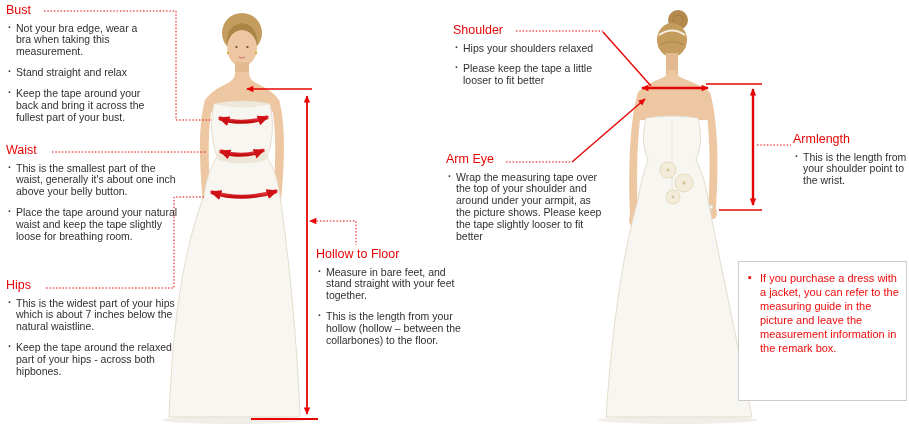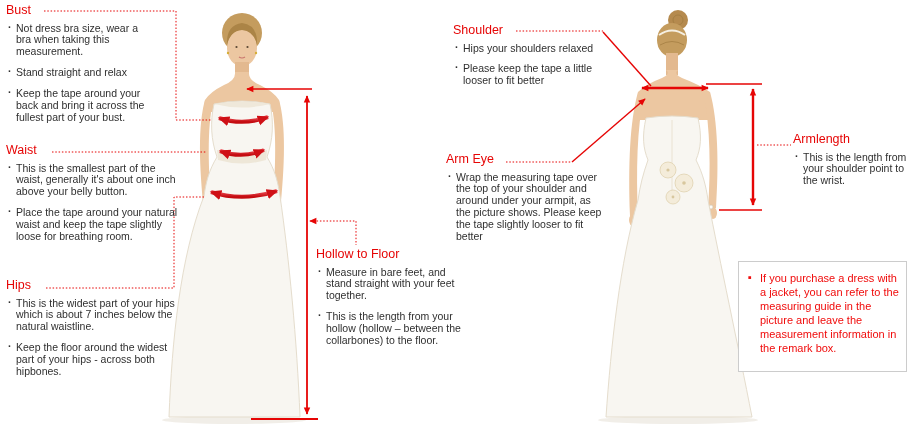--- a/index.html
+++ b/index.html
@@ -7,21 +7,21 @@
     width:909px;height:431px;position:relative;background:#ffffff;
     font-family:"Liberation Sans","DejaVu Sans",sans-serif;overflow:hidden;
   }
   #art{position:absolute;left:0;top:0;z-index:1;}
   .sec{position:absolute;z-index:2;color:#2f2f2f;}
   .sec h3{margin:0 0 6px 0;font-size:12.5px;line-height:1;font-weight:400;color:#e60505;}
   .sec ul{list-style:none;margin:0;padding:0 0 0 10px;font-size:10.5px;line-height:1.14;}
   .sec li{position:relative;margin:0 0 9px 0;}
   .sec li::before{content:"\00B7";position:absolute;left:-8px;top:-1px;font-weight:700;}
   .note{
-    position:absolute;left:738px;top:261px;width:169px;height:111px;z-index:3;
+    position:absolute;left:738px;top:261px;width:169px;height:140px;z-index:3;
     background:#ffffff;border:1px solid #cccccc;box-sizing:border-box;
     padding:9px 4px 0 9px;
   }
   .note p{
     margin:0;position:relative;padding-left:12px;
     font-size:11px;line-height:1.28;color:#f00b0b;font-weight:400;
   }
   .note p::before{content:"\25AA";position:absolute;left:0;top:-1px;font-size:11px;}
   .dotted{stroke:#e60505;stroke-width:1;fill:none;stroke-dasharray:1.5 1.8;}
   .solid{stroke:#e60505;fill:none;}
@@ -106,39 +106,39 @@
   <path class="solid" stroke-width="1.4" d="M572,162 L645,99" marker-end="url(#mT)"></path>
   <path class="solid" stroke-width="1.6" d="M706,84 H762"></path>
   <path class="solid" stroke-width="1.6" d="M719,210 H762"></path>
   <path class="solid" stroke-width="2.4" d="M753,89 V205" marker-start="url(#mT)" marker-end="url(#mT)"></path>
   <path class="dotted" d="M757,145 H791"></path>
 </svg>
 
 <div class="sec" style="left:6px;top:4px;width:147px">
   <h3>Bust</h3>
   <ul>
-    <li>Not dress bra size, wear a bra when taking this measurement.</li>
+    <li>Not your bra edge, wear a bra when taking this measurement.</li>
     <li>Stand straight and relax</li>
     <li>Keep the tape around your back and bring it across the fullest part of your bust.</li>
   </ul>
 </div>
 
 <div class="sec" style="left:6px;top:144px;width:175px">
   <h3>Waist</h3>
   <ul>
     <li>This is the smallest part of the waist, generally it's about one inch above your belly button.</li>
     <li>Place the tape around your natural waist and keep the tape slightly loose for breathing room.</li>
   </ul>
 </div>
 
 <div class="sec" style="left:6px;top:279px;width:172px">
   <h3>Hips</h3>
   <ul>
     <li>This is the widest part of your hips which is about 7 inches below the natural waistline.</li>
-    <li>Keep the floor around the widest part of your hips - across both hipbones.</li>
+    <li>Keep the tape around the relaxed part of your hips - across both hipbones.</li>
   </ul>
 </div>
 
 <div class="sec" style="left:316px;top:248px;width:145px">
   <h3>Hollow to Floor</h3>
   <ul>
     <li>Measure in bare feet, and stand straight with your feet together.</li>
     <li>This is the length from your hollow (hollow – between the collarbones) to the floor.</li>
   </ul>
 </div>

